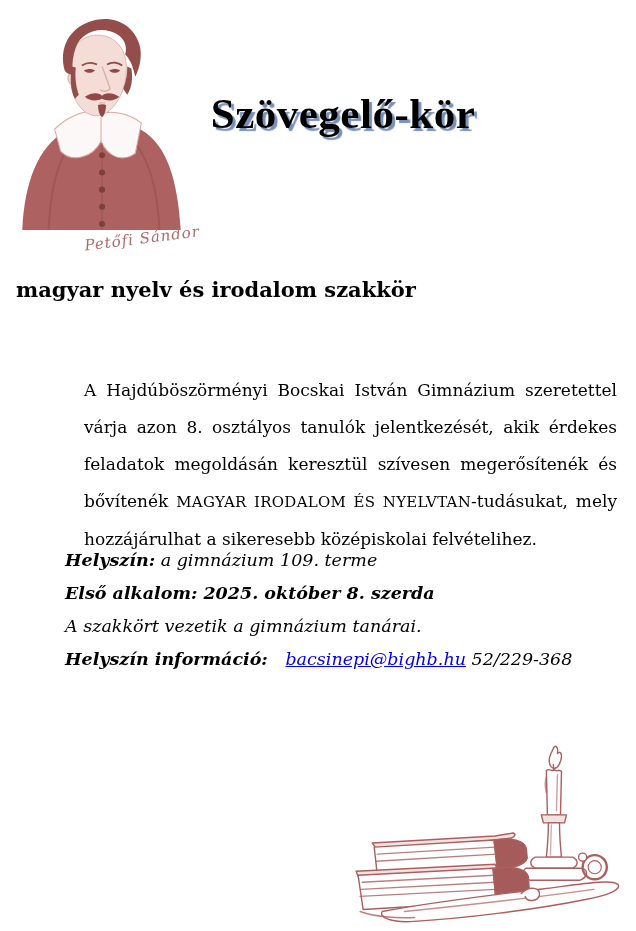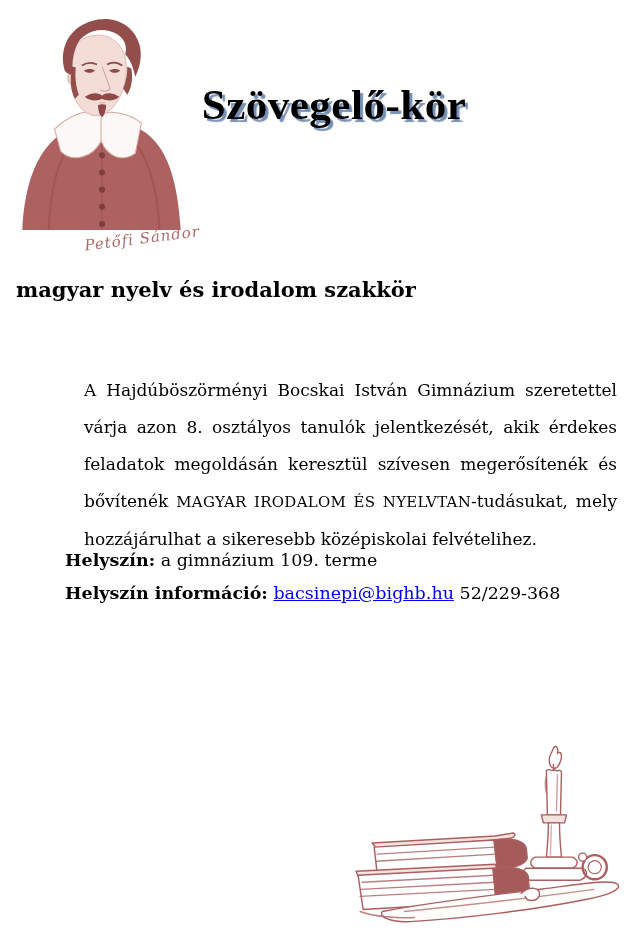--- a/index.html
+++ b/index.html
@@ -15,46 +15,46 @@
   .portrait svg { width:100%; height:100%; }
 
   .signature {
     position:absolute; left:84px; top:228px; width:140px;
     font-style:italic; font-size:15px; letter-spacing:1px;
     color:#b06a6a; transform:rotate(-7deg);
   }
 
   
   .title {
-    position:absolute; left:130px; top:76px; width:400px; margin:4px;
+    position:absolute; left:130px; top:76px; width:400px; margin:13px;
     text-align:center; font-family:"Liberation Serif", serif;
     font-weight:bold; font-size:43px; color:#000;
     text-shadow:3px 3px 1px rgba(95,125,168,0.85);
     letter-spacing:0.5px;
   }
 
   
   .subtitle {
     position:absolute; left:0; top:271px; width:636px;
     font-weight:bold; font-size:21px; line-height:38px;margin-left:16px;
   }
 
   
   .intro {
     position:absolute; left:72px; top:360px; width:533px; margin:12px;
     text-align:justify; font-size:17px; line-height:37px;
   }
   .intro .caps { font-size:0.88em; letter-spacing:0.3px; }
 
   
-  .details { position:absolute; left:65px; top:551px; width:560px; }
+  .details { position:absolute; left:65px; top:551px; width:560px;font-style:italic; }
   .detail-line { font-size:17.5px; line-height:19px; margin-bottom:14px; white-space:nowrap; }
   .detail-line .lbl { font-weight:bold; }
   .detail-line.all-bold { font-weight:bold; }
-  .email-link { color:#0000ee; text-decoration:underline; cursor:pointer; }
+  .email-link { color:#0000ee; text-decoration:underline; cursor:pointer;margin-left:12px; }
 
   
   .illustration { position:absolute; left:344px; top:740px; width:292px; height:190px; }
   .illustration svg { width:100%; height:100%; }
 </style>
 </head>
 <body>
 
 <div class="page">
 
@@ -105,20 +105,22 @@
   <h1 class="title">Szövegelő-kör</h1>
 
   <div class="subtitle">
     <div>magyar nyelv és irodalom szakkör</div>
   </div>
 
   <p class="intro"><span>A Hajdúböszörményi Bocskai István Gimnázium szeretettel várja azon 8. osztályos tanulók jelentkezését, akik érdekes feladatok megoldásán keresztül szívesen megerősítenék és bővítenék </span><span class="caps">MAGYAR IRODALOM ÉS NYELVTAN</span><span>-tudásukat, mely hozzájárulhat a sikeresebb középiskolai felvételihez.</span></p>
 
   <div class="details">
     <div class="detail-line"><span class="lbl">Helyszín:</span><span> a gimnázium 109. terme</span></div>
+    <div class="detail-line all-bold">Első alkalom: 2025. október 8. szerda</div>
+    <div class="detail-line">A szakkört vezetik a gimnázium tanárai.</div>
     <div class="detail-line"><span class="lbl">Helyszín információ:</span><span>&nbsp;</span><a class="email-link">bacsinepi@bighb.hu</a><span> 52/229-368</span></div>
   </div>
 
   <div class="illustration">
     <svg viewBox="0 0 290 188" xmlns="http://www.w3.org/2000/svg" fill="none" stroke="#ab5f5f" stroke-width="1.4" stroke-linecap="round" stroke-linejoin="round">
 
       <path d="M207,10 C210,2 213,7 212,13 C216,9 218,17 213,25 C211,29 205,29 204,22 C203,16 205,15 207,10 Z" fill="#ffffff"></path>
       <path d="M208,24 L208,29"></path>
       <path d="M201,30 C204,27 207,32 209,29 C211,32 215,28 216,31 L215,74 L202,74 Z" fill="#ffffff"></path>
       <path d="M212,34 L211,70" opacity="0.6"></path>

